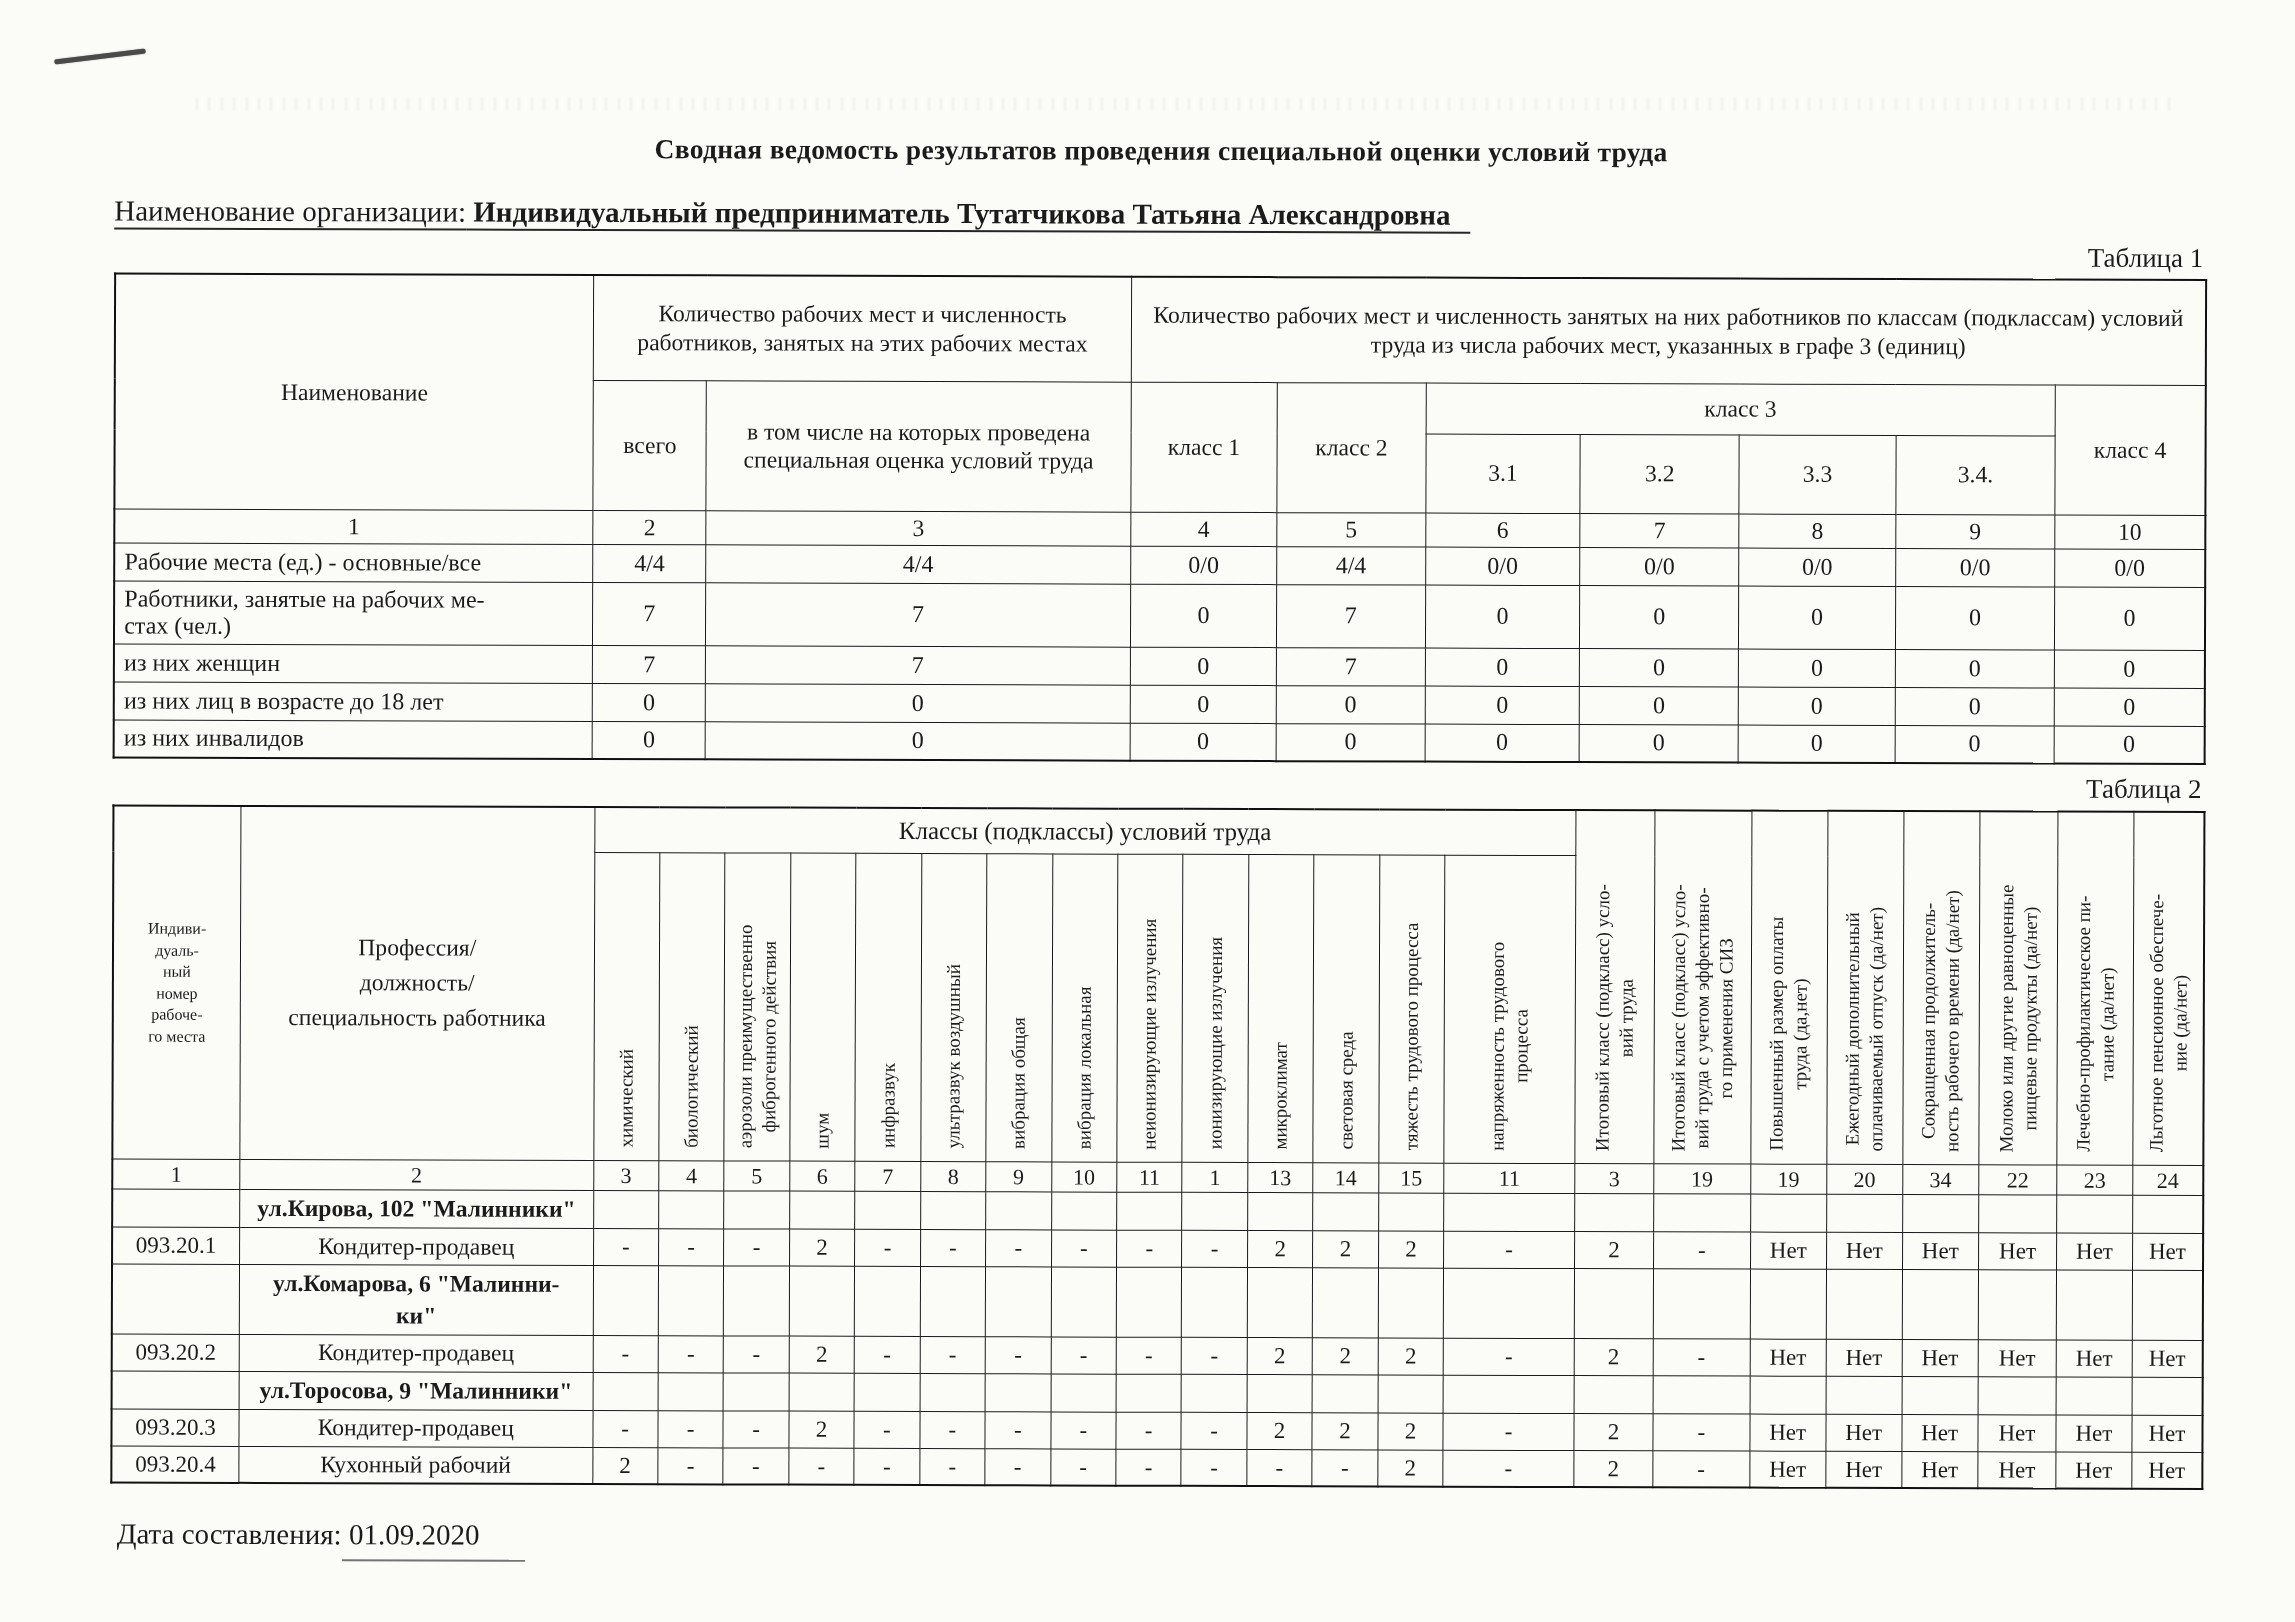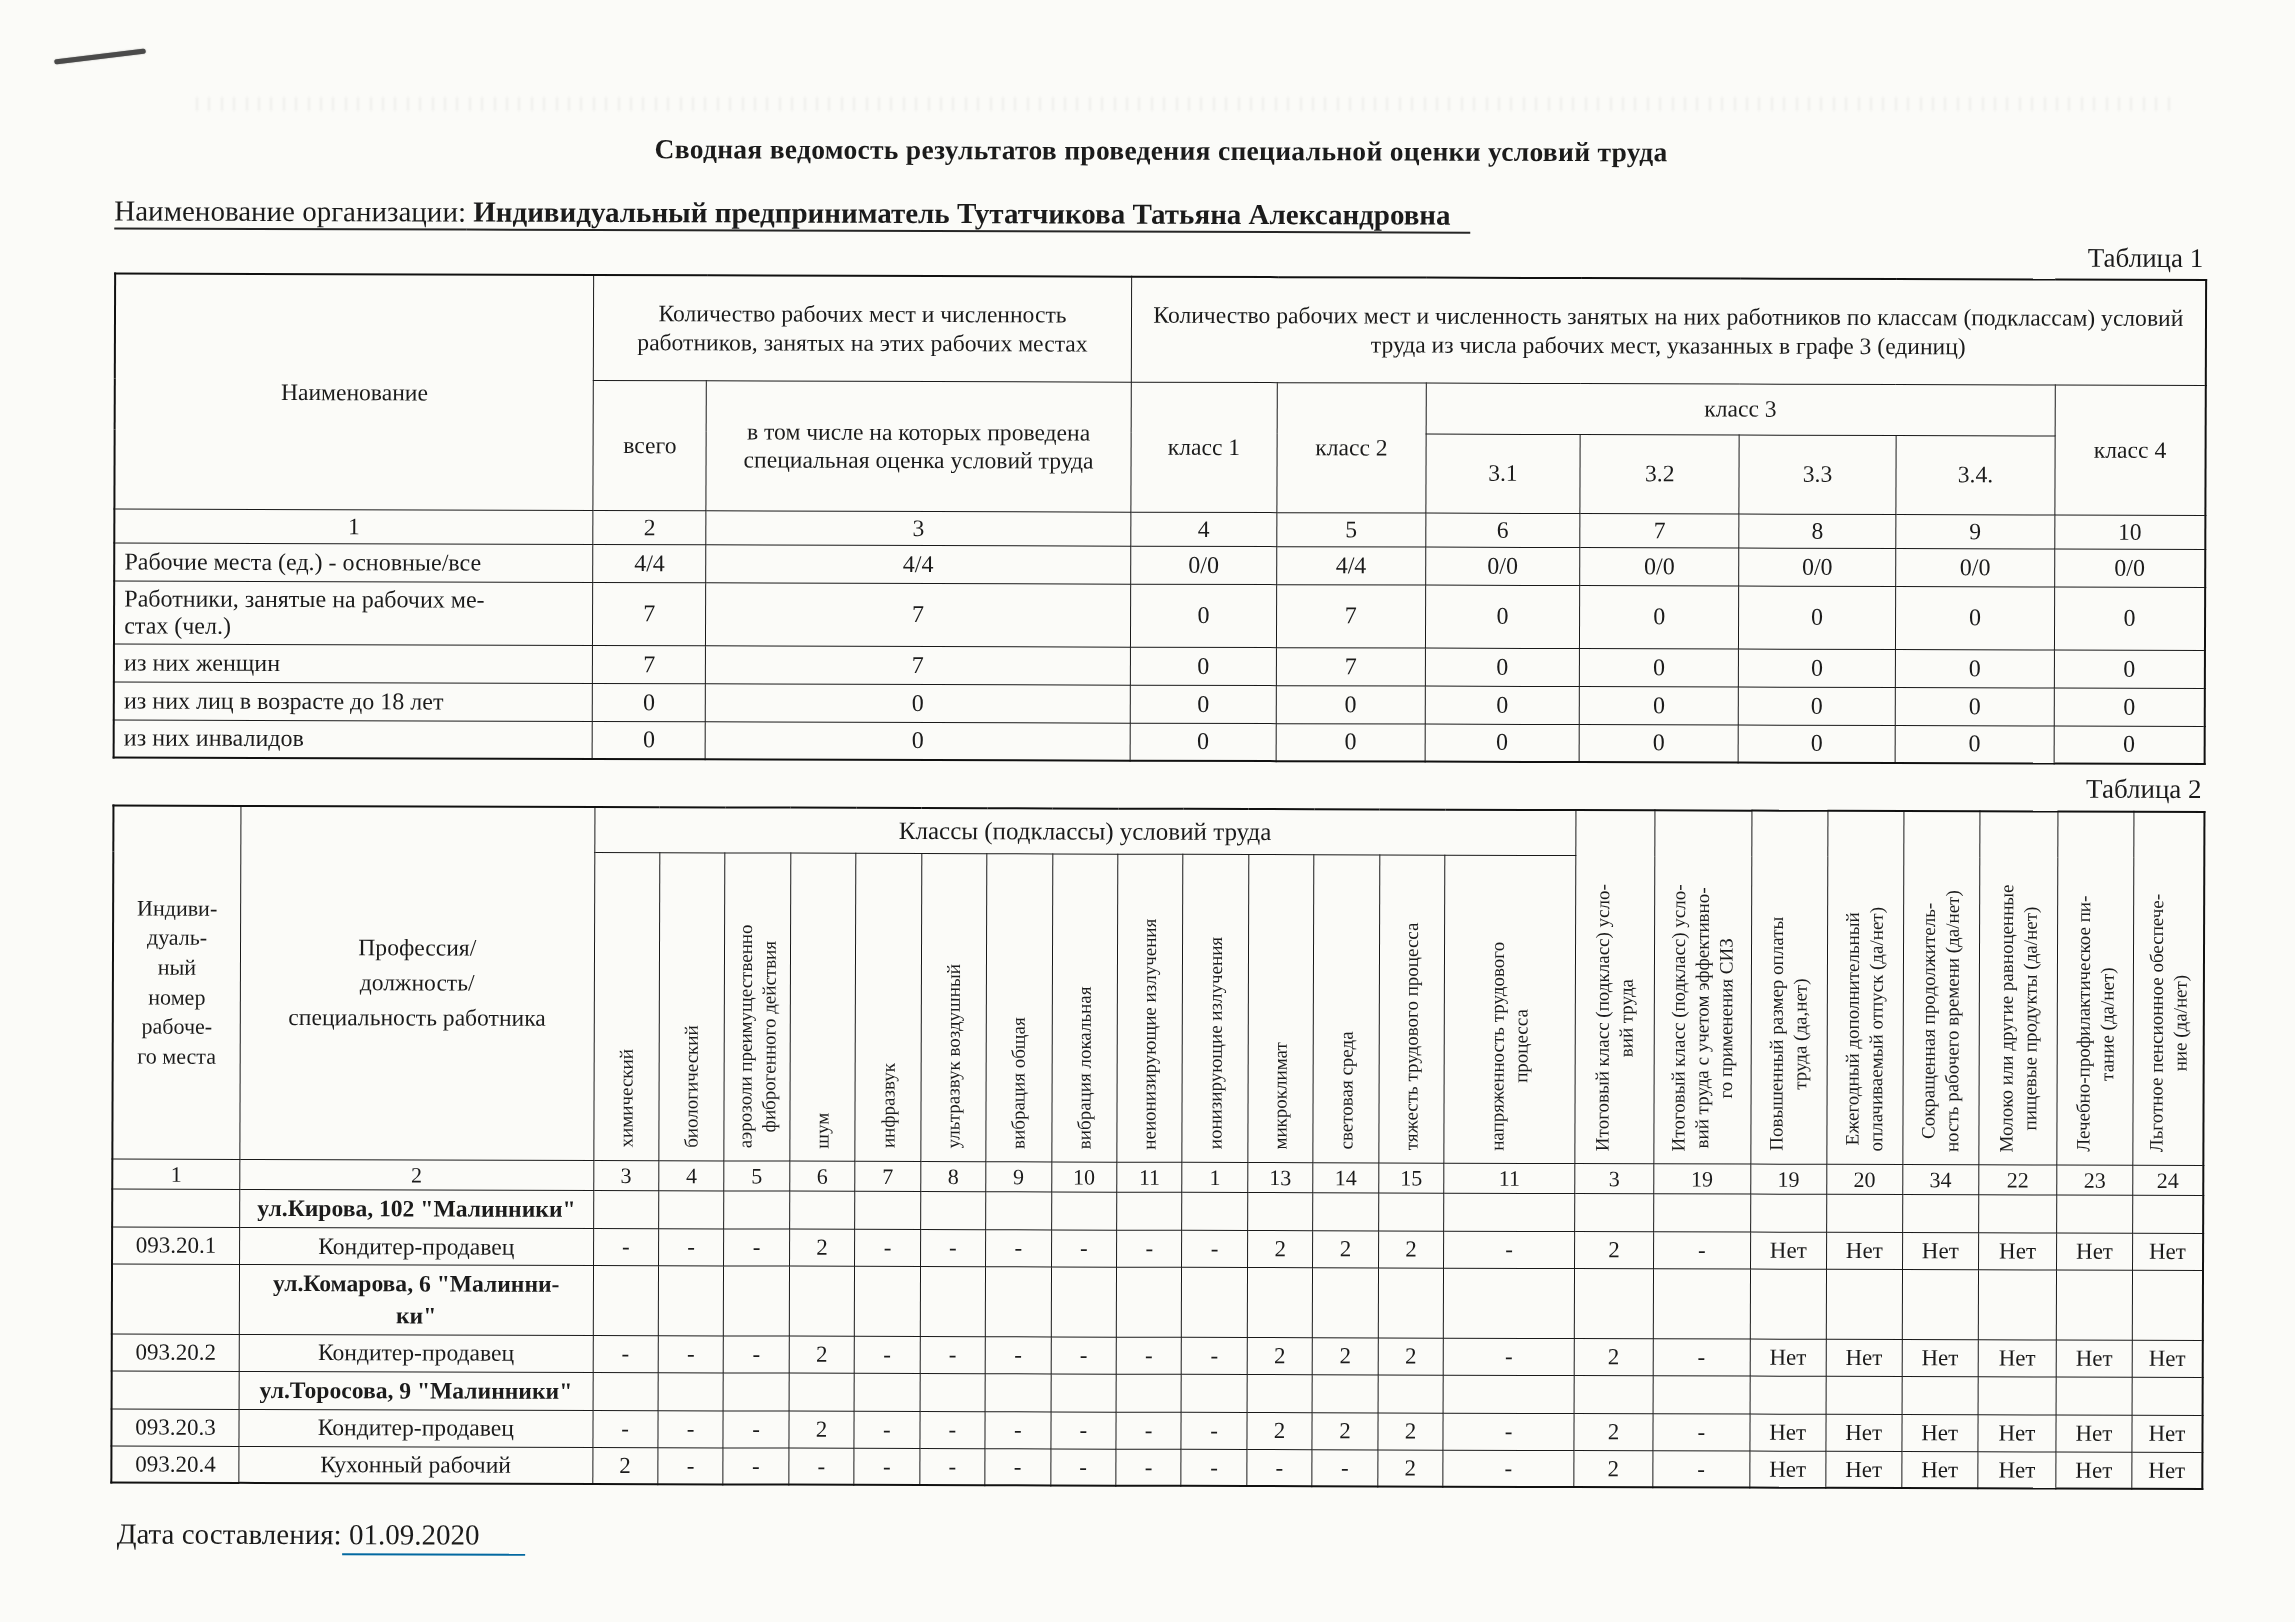--- a/index.html
+++ b/index.html
@@ -48,37 +48,37 @@
   .t1 tr.h1 th { height: 105px; }
   .t1 tr.h2 th { height: 51px; }
   .t1 tr.h3 th { height: 79px; }
   .t1 td { font-size: 24px; height: 38px; }
   .t1 .numrow td { height: 34px; font-size: 23.6px; padding: 1.3px; }
   .t1 .rowlabel { text-align: left; padding-left: 9.2px; white-space: pre-line; }
   
   .t2 tr.h1 th.group { height: 46px; font-size: 25px; }
   .t2 th.factor { height: 308px; vertical-align: bottom; padding-bottom: 10.5px; }
   .t2 th.tallcol { vertical-align: bottom; padding-bottom: 10.5px; }
-  .t2 th.idcol { font-size: 22px; line-height: 1.35; white-space: pre-line; }
+  .t2 th.idcol { font-size: 16px; line-height: 1.35; white-space: pre-line; }
   .t2 th.profcol { font-size: 23.6px; line-height: 1.5; white-space: pre-line; }
   .vtext {
     display: inline-block;
     writing-mode: vertical-rl;
     transform: rotate(180deg);
     white-space: pre-line;
     font-size: 19px;
     line-height: 1.25;
     max-height: 340px;
   }
   .t2 td { font-size: 23px; height: 37px; padding: 2.6px 2px; }
   .t2 .numrow td { height: 30px; font-size: 22px; padding: 1.3px; }
   .t2 td.section { font-weight: bold; font-size: 23.6px; white-space: pre-line; line-height: 1.35; }
   .t2 td.prof { font-size: 23.6px; }
   .date-line { margin-top: 34px; font-size: 29px; padding-left: 6.5px; }
-  .date-line .val { border-bottom: 2px solid #0369a1; padding-bottom: 3px; padding-right: 46px; }
+  .date-line .val { border-bottom: 2px solid #737373; padding-bottom: 9px; padding-right: 46px; }
 </style>
 </head>
 <body>
 
 <div class="pen-mark"></div>
 <div class="noise-band"></div>
 
 <div class="sheet">
 
   <div class="doc-title">Сводная ведомость результатов проведения специальной оценки условий труда</div>

